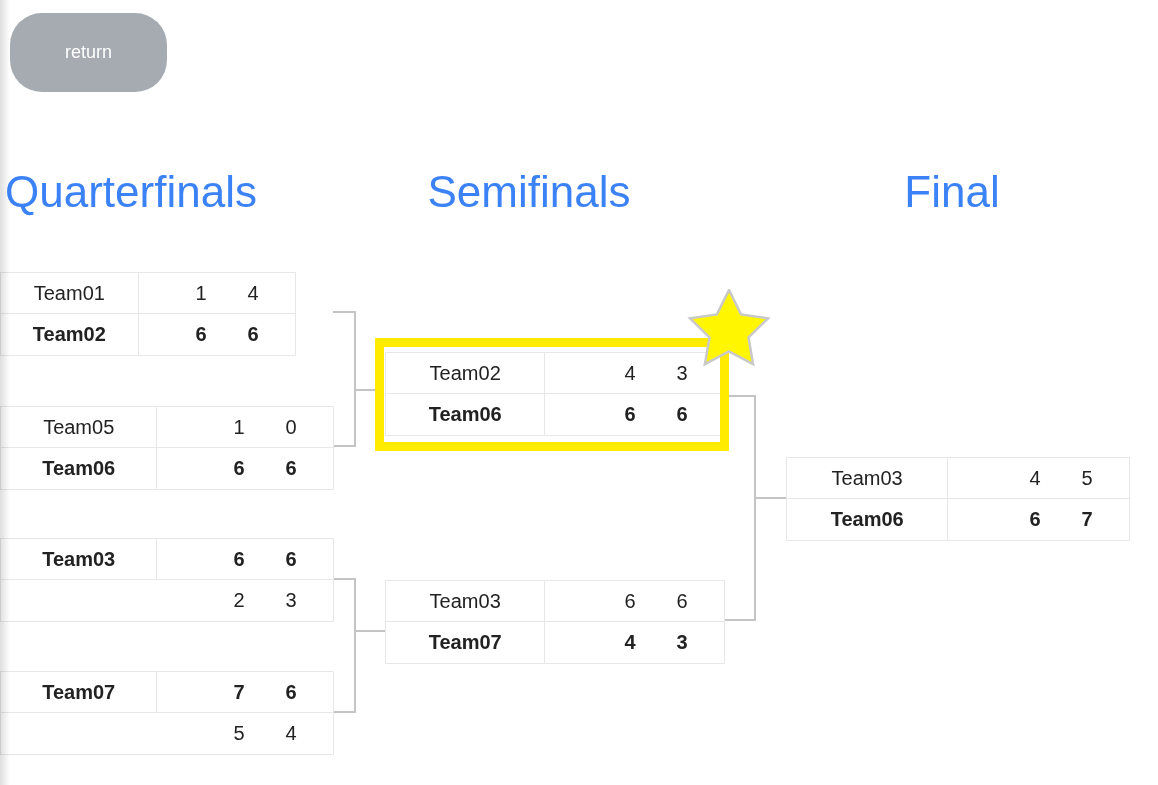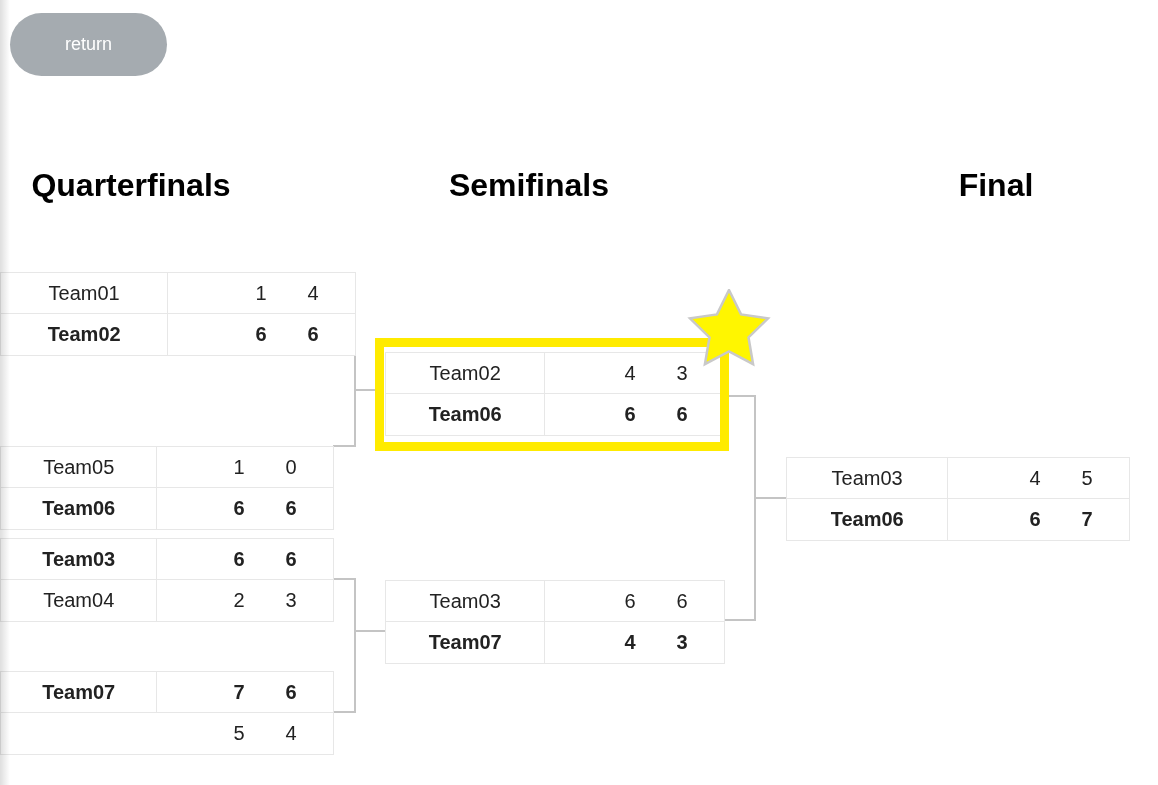--- a/index.html
+++ b/index.html
@@ -10,25 +10,25 @@
     --table-border:#E7E7E7;
     --connector:#C4C4C4;
     --text:#222222;
   }
   *{margin:0;padding:0;box-sizing:border-box;}
   html,body{width:1158px;height:785px;background:#ffffff;overflow:hidden;
     font-family:"Liberation Sans","DejaVu Sans",sans-serif;color:var(--text);}
   #stage{position:relative;width:1158px;height:785px;background:#fff;}
   .edge-shadow{position:absolute;left:0;top:0;bottom:0;width:10px;z-index:6;
     background:linear-gradient(to right,rgba(0,0,0,0.13),rgba(0,0,0,0));pointer-events:none;}
-  .return-btn{position:absolute;left:10px;top:13px;width:157px;height:63px;
+  .return-btn{position:absolute;left:10px;top:13px;width:157px;height:79px;
     border:none;border-radius:32px;background:var(--button-bg);color:#ffffff;
     font-size:18px;font-family:inherit;cursor:pointer;z-index:5;}
   .round-title{position:absolute;top:167px;transform:translateX(-50%);
-    font-size:32px;font-weight:700;color:#000000;white-space:nowrap;z-index:2;}
+    font-size:44px;font-weight:400;color:#3b82f6;white-space:nowrap;z-index:2;}
   .match{position:absolute;background:#fff;border:1px solid var(--table-border);z-index:2;}
   .team-row{display:flex;align-items:center;height:41px;font-size:20px;padding-right:16px;}
   .team-row.first{border-bottom:1px solid var(--table-border);}
   .team-row.bold{font-weight:700;}
   .name-cell{flex:0 0 49.5%;height:100%;display:flex;align-items:center;justify-content:center;
     border-right:1px solid var(--table-border);overflow:hidden;}
   .score-area{margin-left:auto;display:flex;}
   .score{width:52px;text-align:center;}
   .conn{position:absolute;background:var(--connector);z-index:1;}
   .highlight-box{position:absolute;border:9px solid var(--highlight-yellow);
@@ -39,55 +39,55 @@
 </head>
 <body>
 
 <div id="stage">
   <div class="edge-shadow"></div>
 
   <button class="return-btn">return</button>
 
   <div class="round-title" style="left:131px">Quarterfinals</div>
   <div class="round-title" style="left:529px">Semifinals</div>
-  <div class="round-title" style="left:996px">Final</div>
+  <div class="round-title" style="left:952px">Final</div>
 
   <div class="conn" style="left:333px;top:311px;width:23px;height:2px"></div>
   <div class="conn" style="left:354px;top:311px;width:2px;height:136px"></div>
   <div class="conn" style="left:333px;top:445px;width:23px;height:2px"></div>
   <div class="conn" style="left:354px;top:389px;width:24px;height:2px"></div>
 
   <div class="conn" style="left:333px;top:578px;width:23px;height:2px"></div>
   <div class="conn" style="left:354px;top:578px;width:2px;height:135px"></div>
   <div class="conn" style="left:333px;top:711px;width:23px;height:2px"></div>
   <div class="conn" style="left:354px;top:630px;width:32px;height:2px"></div>
 
   <div class="conn" style="left:725px;top:395px;width:31px;height:2px"></div>
   <div class="conn" style="left:754px;top:395px;width:2px;height:226px"></div>
   <div class="conn" style="left:725px;top:619px;width:31px;height:2px"></div>
   <div class="conn" style="left:754px;top:497px;width:33px;height:2px"></div>
 
   <div id="matches">
-      <div class="match" style="left: 0px; top: 272px; width: 356px;">
+      <div class="match" style="left: 0px; top: 272px; width: 296px;">
     <div class="team-row first">
       <span class="name-cell">Team01</span>
       <span class="score-area">
         <span class="score">1</span>
         <span class="score">4</span>
       </span>
     </div>
     <div class="team-row bold">
       <span class="name-cell">Team02</span>
       <span class="score-area">
         <span class="score">6</span>
         <span class="score">6</span>
       </span>
     </div>
   </div>
-      <div class="match" style="left: 0px; top: 406px; width: 334px; margin-top: 40px;">
+      <div class="match" style="left: 0px; top: 406px; width: 334px;">
     <div class="team-row first">
       <span class="name-cell">Team05</span>
       <span class="score-area">
         <span class="score">1</span>
         <span class="score">0</span>
       </span>
     </div>
     <div class="team-row bold">
       <span class="name-cell">Team06</span>
       <span class="score-area">
@@ -98,21 +98,20 @@
   </div>
       <div class="match" style="left: 0px; top: 538px; width: 334px;">
     <div class="team-row first bold">
       <span class="name-cell">Team03</span>
       <span class="score-area">
         <span class="score">6</span>
         <span class="score">6</span>
       </span>
     </div>
     <div class="team-row">
-      <span class="name-cell">Team04</span>
       <span class="score-area">
         <span class="score">2</span>
         <span class="score">3</span>
       </span>
     </div>
   </div>
       <div class="match" style="left: 0px; top: 671px; width: 334px;">
     <div class="team-row first bold">
       <span class="name-cell">Team07</span>
       <span class="score-area">

